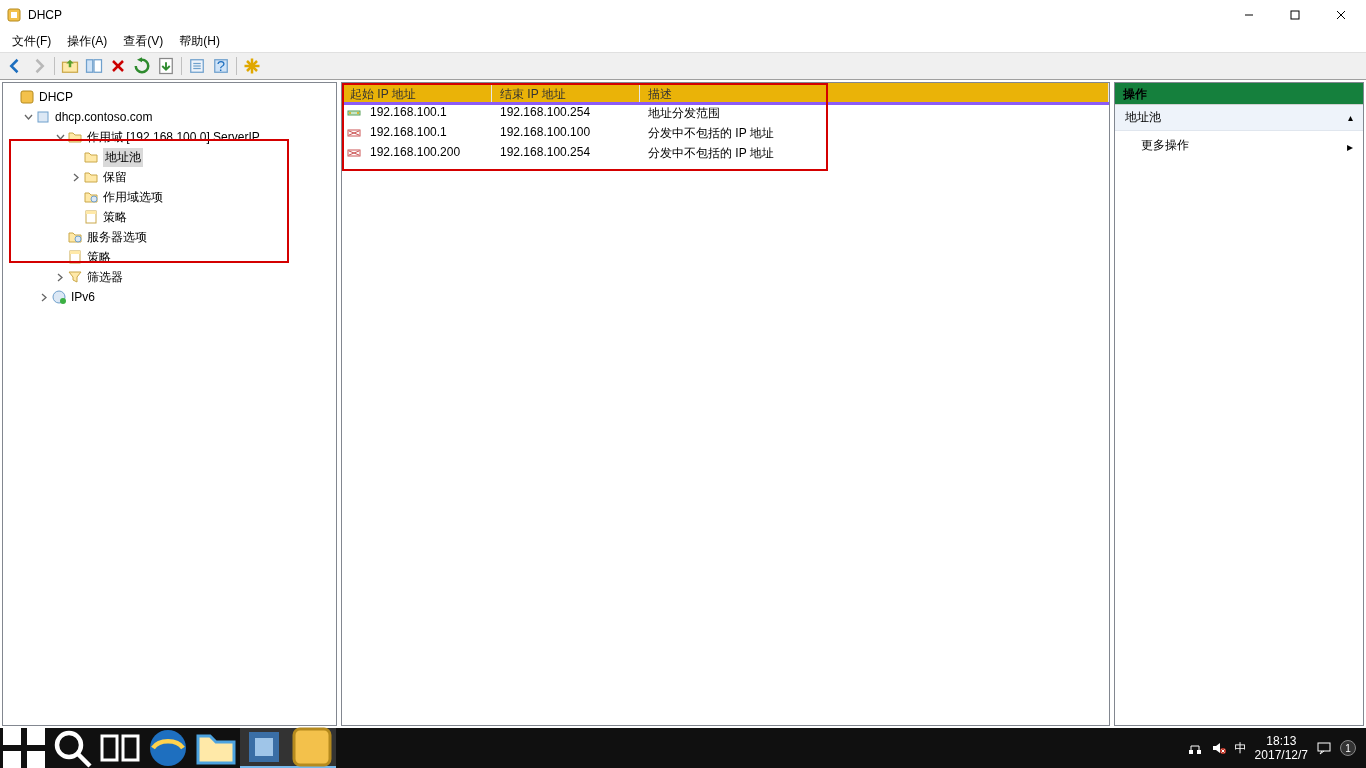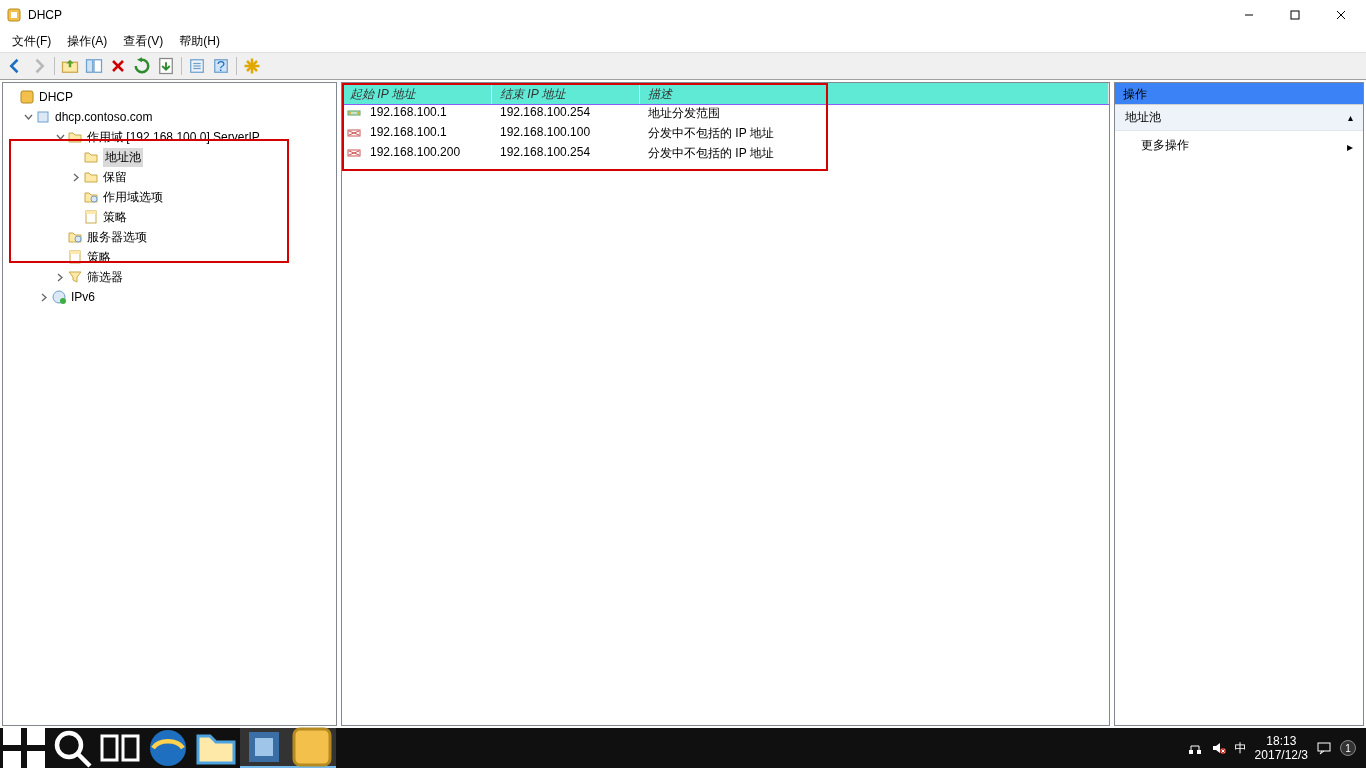--- a/index.html
+++ b/index.html
@@ -29,32 +29,32 @@
 .list-pane { flex: 1; display: flex; flex-direction: column; }
 .actions-pane { width: 250px; display: flex; flex-direction: column; }
 .tree .row { display: flex; align-items: center; height: 20px; padding-right: 6px; }
 .tree .indent { display: inline-block; width: 16px; height: 16px; }
 .tree .expander { width: 14px; height: 14px; display: inline-flex; align-items: center; justify-content: center; cursor: default; }
 .tree .expander svg { width: 9px; height: 9px; }
 .tree .ico { width: 16px; height: 16px; display: inline-flex; align-items: center; justify-content: center; margin-right: 4px; }
 .tree .sel-span { background: #d9d9d9; padding: 1px 2px; }
 
 
-.list-header { display: flex; height: 22px; border-bottom: 1px solid #8b5cf6; background: #5eead4; font-style: italic; }
+.list-header { display: flex; height: 22px; border-bottom: 3px solid #8b5cf6; background: #eab308; }
 .list-header .col { padding: 3px 8px; border-right: 1px solid #e5e5e5; color: #333; }
 .list-body { flex: 1; overflow: auto; }
 .list-row { display: flex; height: 20px; }
 .list-row .cell { padding: 0 8px; overflow: hidden; text-overflow: ellipsis; }
 .list-row .ico { width:16px; height:16px; margin-left:4px; display:inline-flex; align-items:center; justify-content:center;}
 .col-start { width: 150px; }
 .col-end { width: 148px; }
 .col-desc { flex: 1; }
 
 
-.actions-title { height: 22px; padding: 3px 8px; border-bottom: 1px solid #d0d0d0; background: #3b82f6; font-weight: normal;}
+.actions-title { height: 22px; padding: 3px 8px; border-bottom: 1px solid #d0d0d0; background: #15803d; font-weight: bold;}
 .actions-section-head { background: #eef3fa; padding: 4px 10px; display:flex; align-items:center; justify-content:space-between; border-bottom:1px solid #e0e6ee;}
 .actions-section-head .tri { font-size: 10px; }
 .actions-item { padding: 6px 10px 6px 26px; display:flex; align-items:flex-end; justify-content:space-between; cursor: default; }
 
 
 .hl { position: absolute; border: 2px solid #d40000; pointer-events: none; }
 
 
 .taskbar { position: fixed; bottom: 0; left: 0; right: 0; height: 40px; background: #101010; color: #fff; display: flex; align-items: center; }
 .taskbar .tb-btn { width: 48px; height: 40px; display: flex; align-items: center; justify-content: center; }
@@ -472,21 +472,21 @@
         <svg viewBox="0 0 16 16">
           <path d="M2 6h3l4-3v10l-4-3H2z" fill="#fff"></path>
           <circle cx="12" cy="11" r="3" fill="#c0392b"></circle>
           <line x1="10.5" y1="9.5" x2="13.5" y2="12.5" stroke="#fff"></line>
           <line x1="13.5" y1="9.5" x2="10.5" y2="12.5" stroke="#fff"></line>
         </svg>
       </span>
     <span class="ico" style="width:auto;font-size:12px;">中</span>
     <div class="clock">
       <div>18:13</div>
-      <div>2017/12/3</div>
+      <div>2017/12/7</div>
     </div>
     <span class="ico">
         <svg viewBox="0 0 16 16">
           <rect x="2" y="3" width="12" height="8" fill="none" stroke="#fff"></rect>
           <path d="M6 11l-2 3 4-3" fill="none" stroke="#fff"></path>
         </svg>
       </span>
     <span class="badge-1">1</span>
   </div>
 </div>

